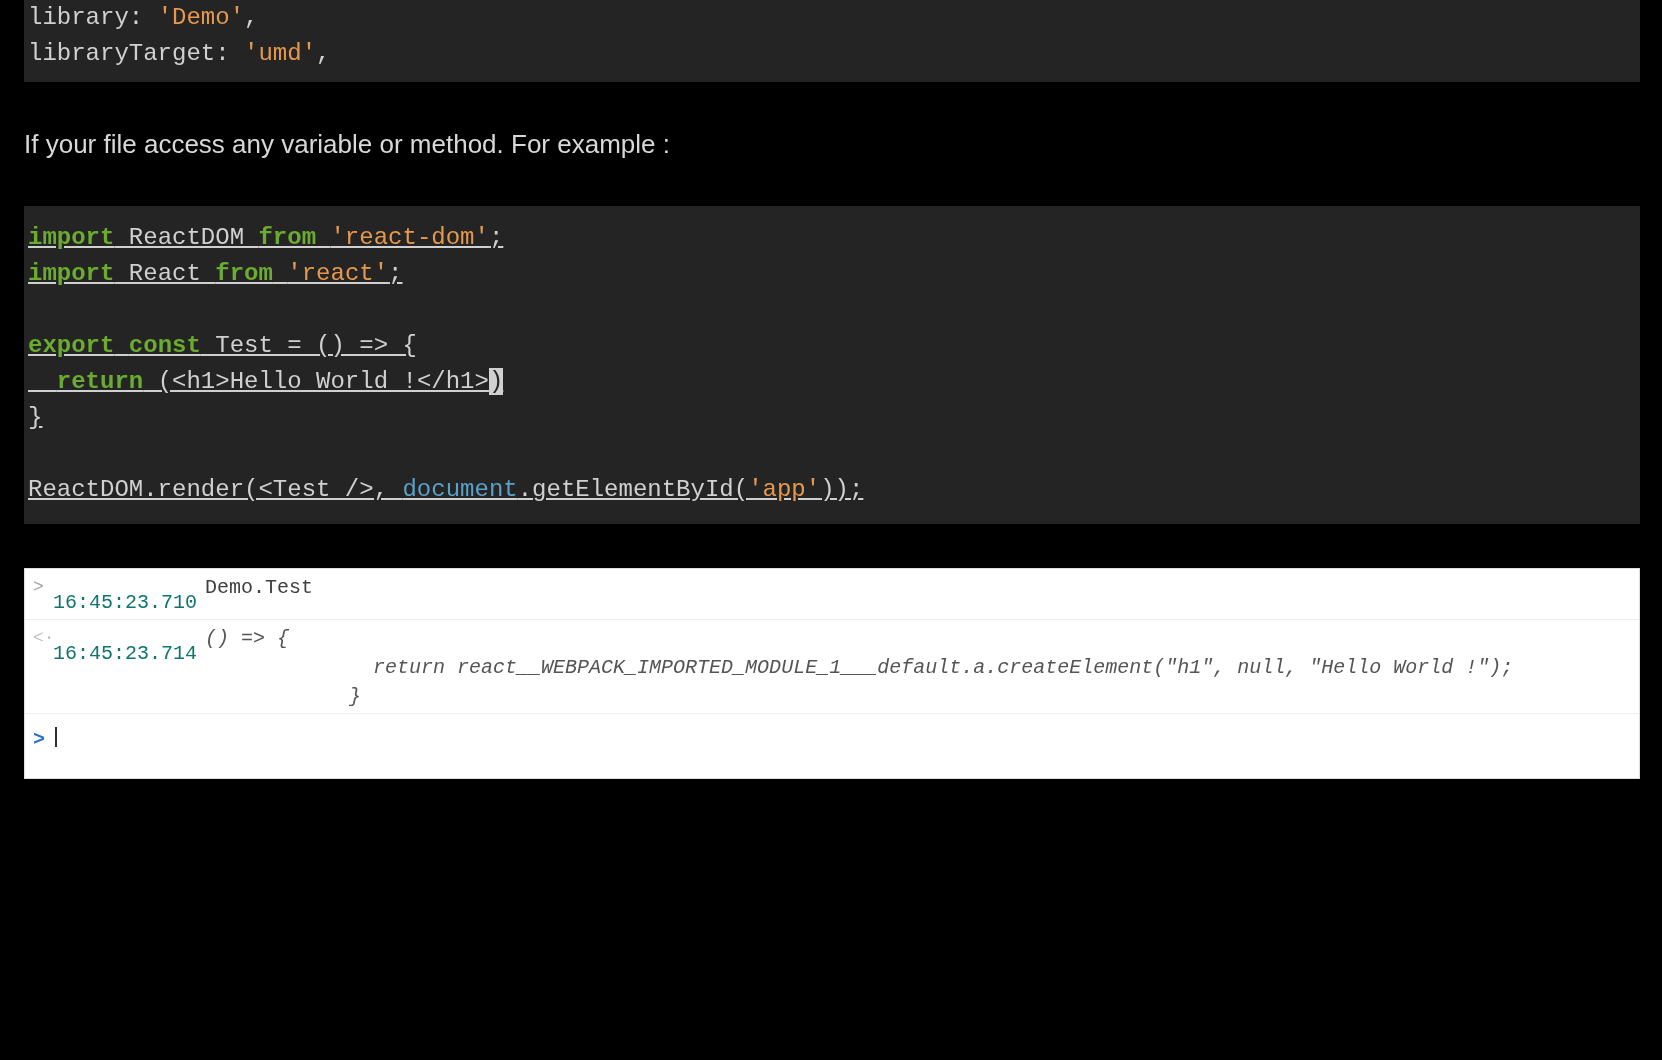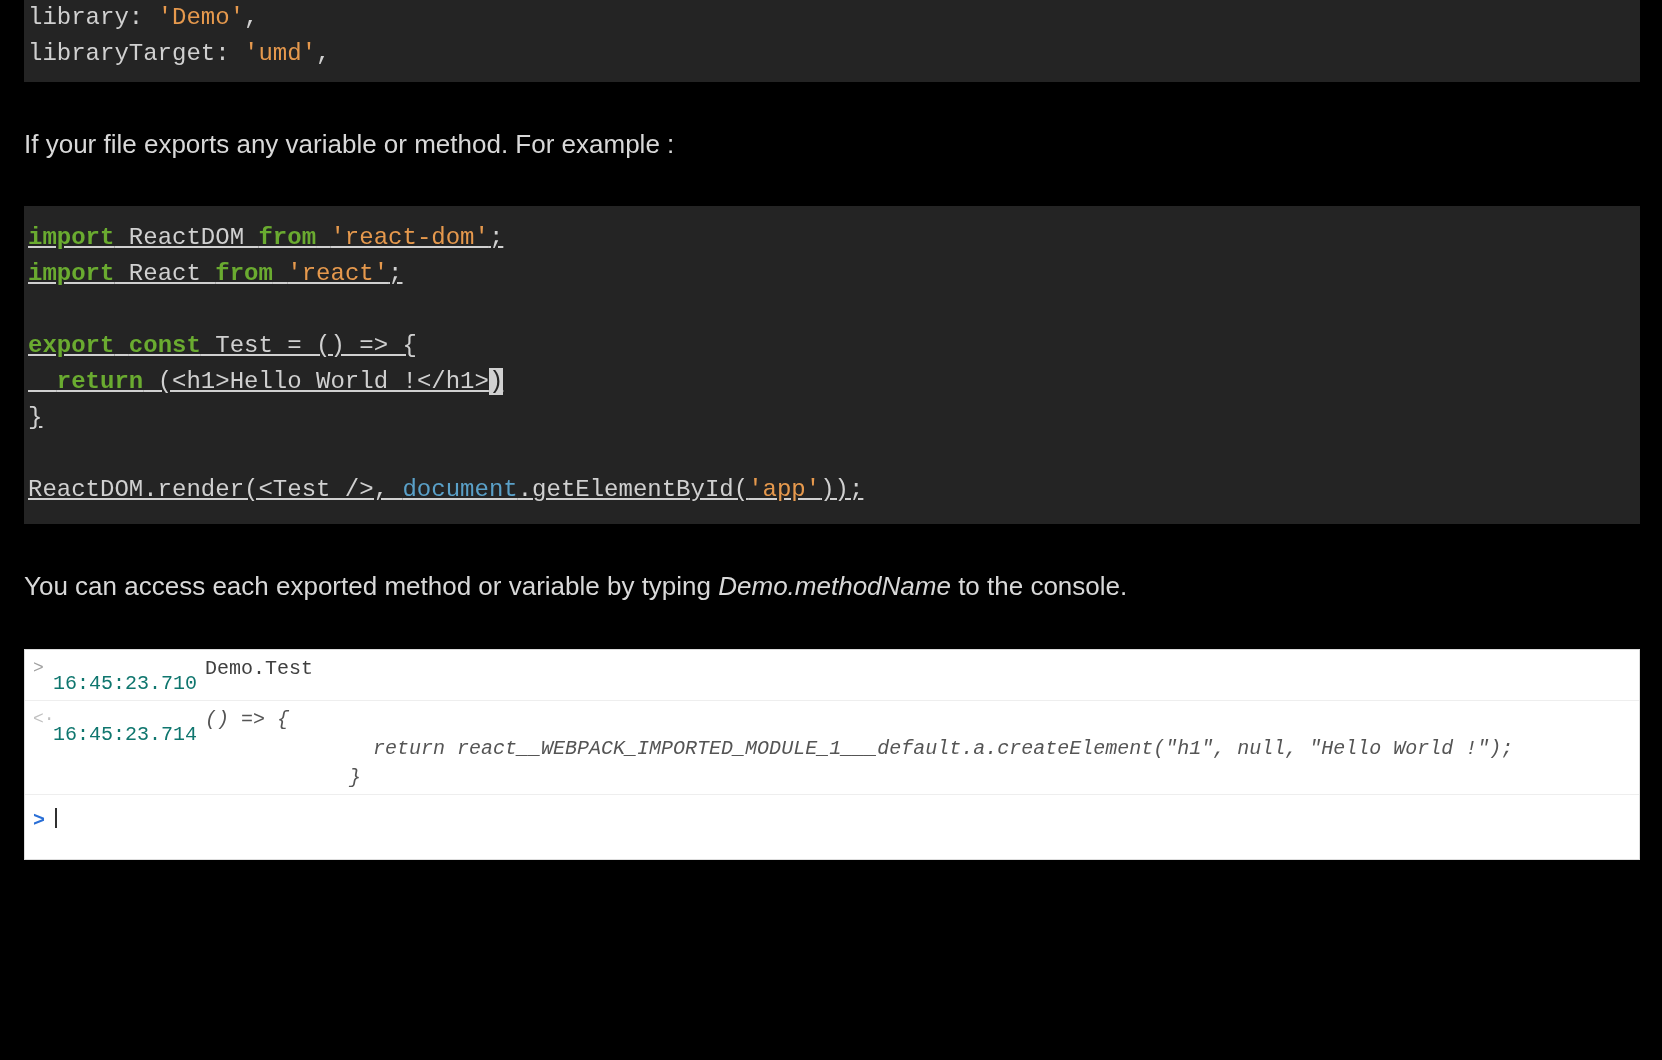--- a/index.html
+++ b/index.html
@@ -94,34 +94,31 @@
   }
 </style>
 </head>
 <body>
 
 <div class="container">
 
   <div class="codeblock first"><span class="pad"><span class="tok-plain">library: </span><span class="tok-str">'Demo'</span><span class="tok-plain">,</span>
 <span class="tok-plain">libraryTarget: </span><span class="tok-str">'umd'</span><span class="tok-plain">,</span></span></div>
 
-  <div class="prose">If your file exports any variable or method. For example :</div>
+  <div class="prose">If your file access any variable or method. For example :</div>
 
   <div class="codeblock second"><span class="pad"><span class="tok-kw">import</span><span class="tok-plain"> ReactDOM </span><span class="tok-kw">from</span><span class="tok-plain"> </span><span class="tok-str">'react-dom'</span><span class="tok-plain">;</span>
 <span class="tok-kw">import</span><span class="tok-plain"> React </span><span class="tok-kw">from</span><span class="tok-plain"> </span><span class="tok-str">'react'</span><span class="tok-plain">;</span>
 <span></span>
 <span class="tok-kw">export</span><span class="tok-plain"> </span><span class="tok-kw">const</span><span class="tok-plain"> Test = () =&gt; {</span>
 <span class="tok-plain">  </span><span class="tok-kw">return</span><span class="tok-plain"> (&lt;h1&gt;Hello World !&lt;/h1&gt;</span><span class="tok-cursor">)</span>
 <span class="tok-plain">}</span>
 <span></span>
 <span class="tok-plain">ReactDOM.render(&lt;Test /&gt;, </span><span class="tok-glob">document</span><span class="tok-plain">.getElementById(</span><span class="tok-str">'app'</span><span class="tok-plain">));</span></span></div>
 
-  <div class="prose">
-    <span>You can access each exported method or variable by typing </span><span class="italic">Demo.methodName</span><span> to the console.</span>
-  </div>
 
   <div class="console">
     <div class="console-row">
       <div class="arrow in">&gt;</div>
       <div class="ts">16:45:23.710</div>
       <div class="body">Demo.Test</div>
     </div>
     <div class="console-row">
       <div class="arrow out">&lt;·</div>
       <div class="ts">16:45:23.714</div>

